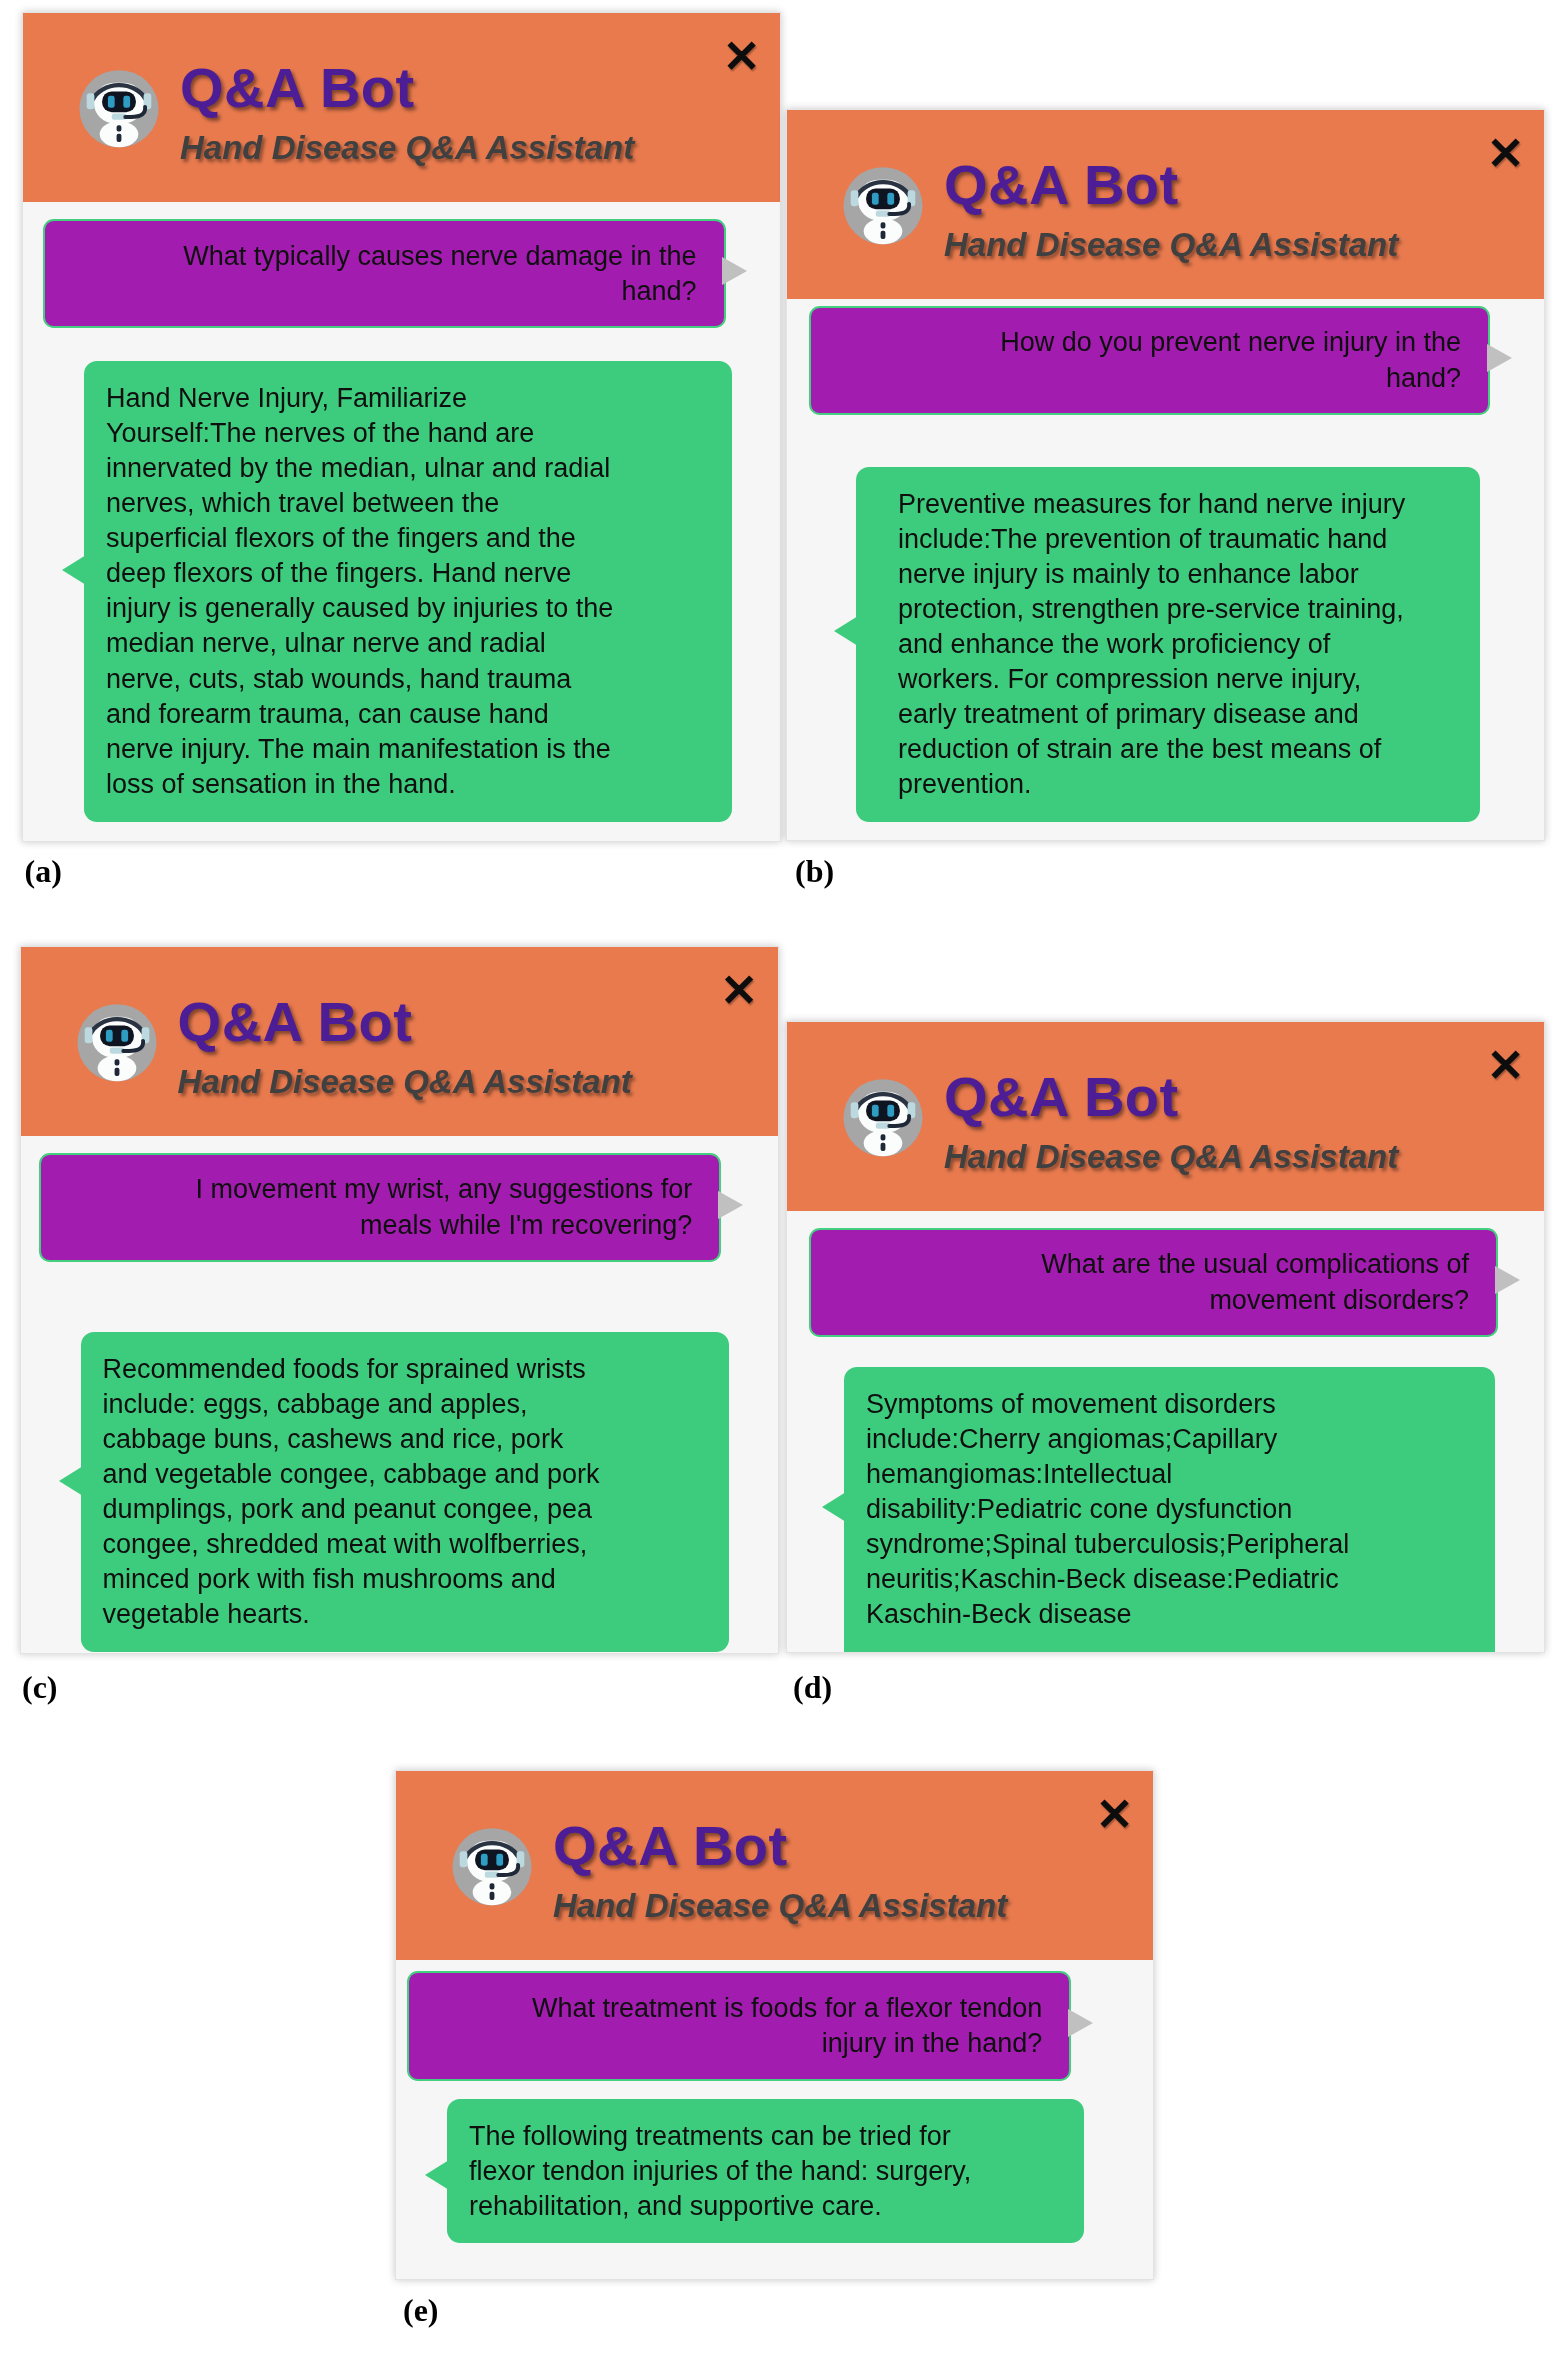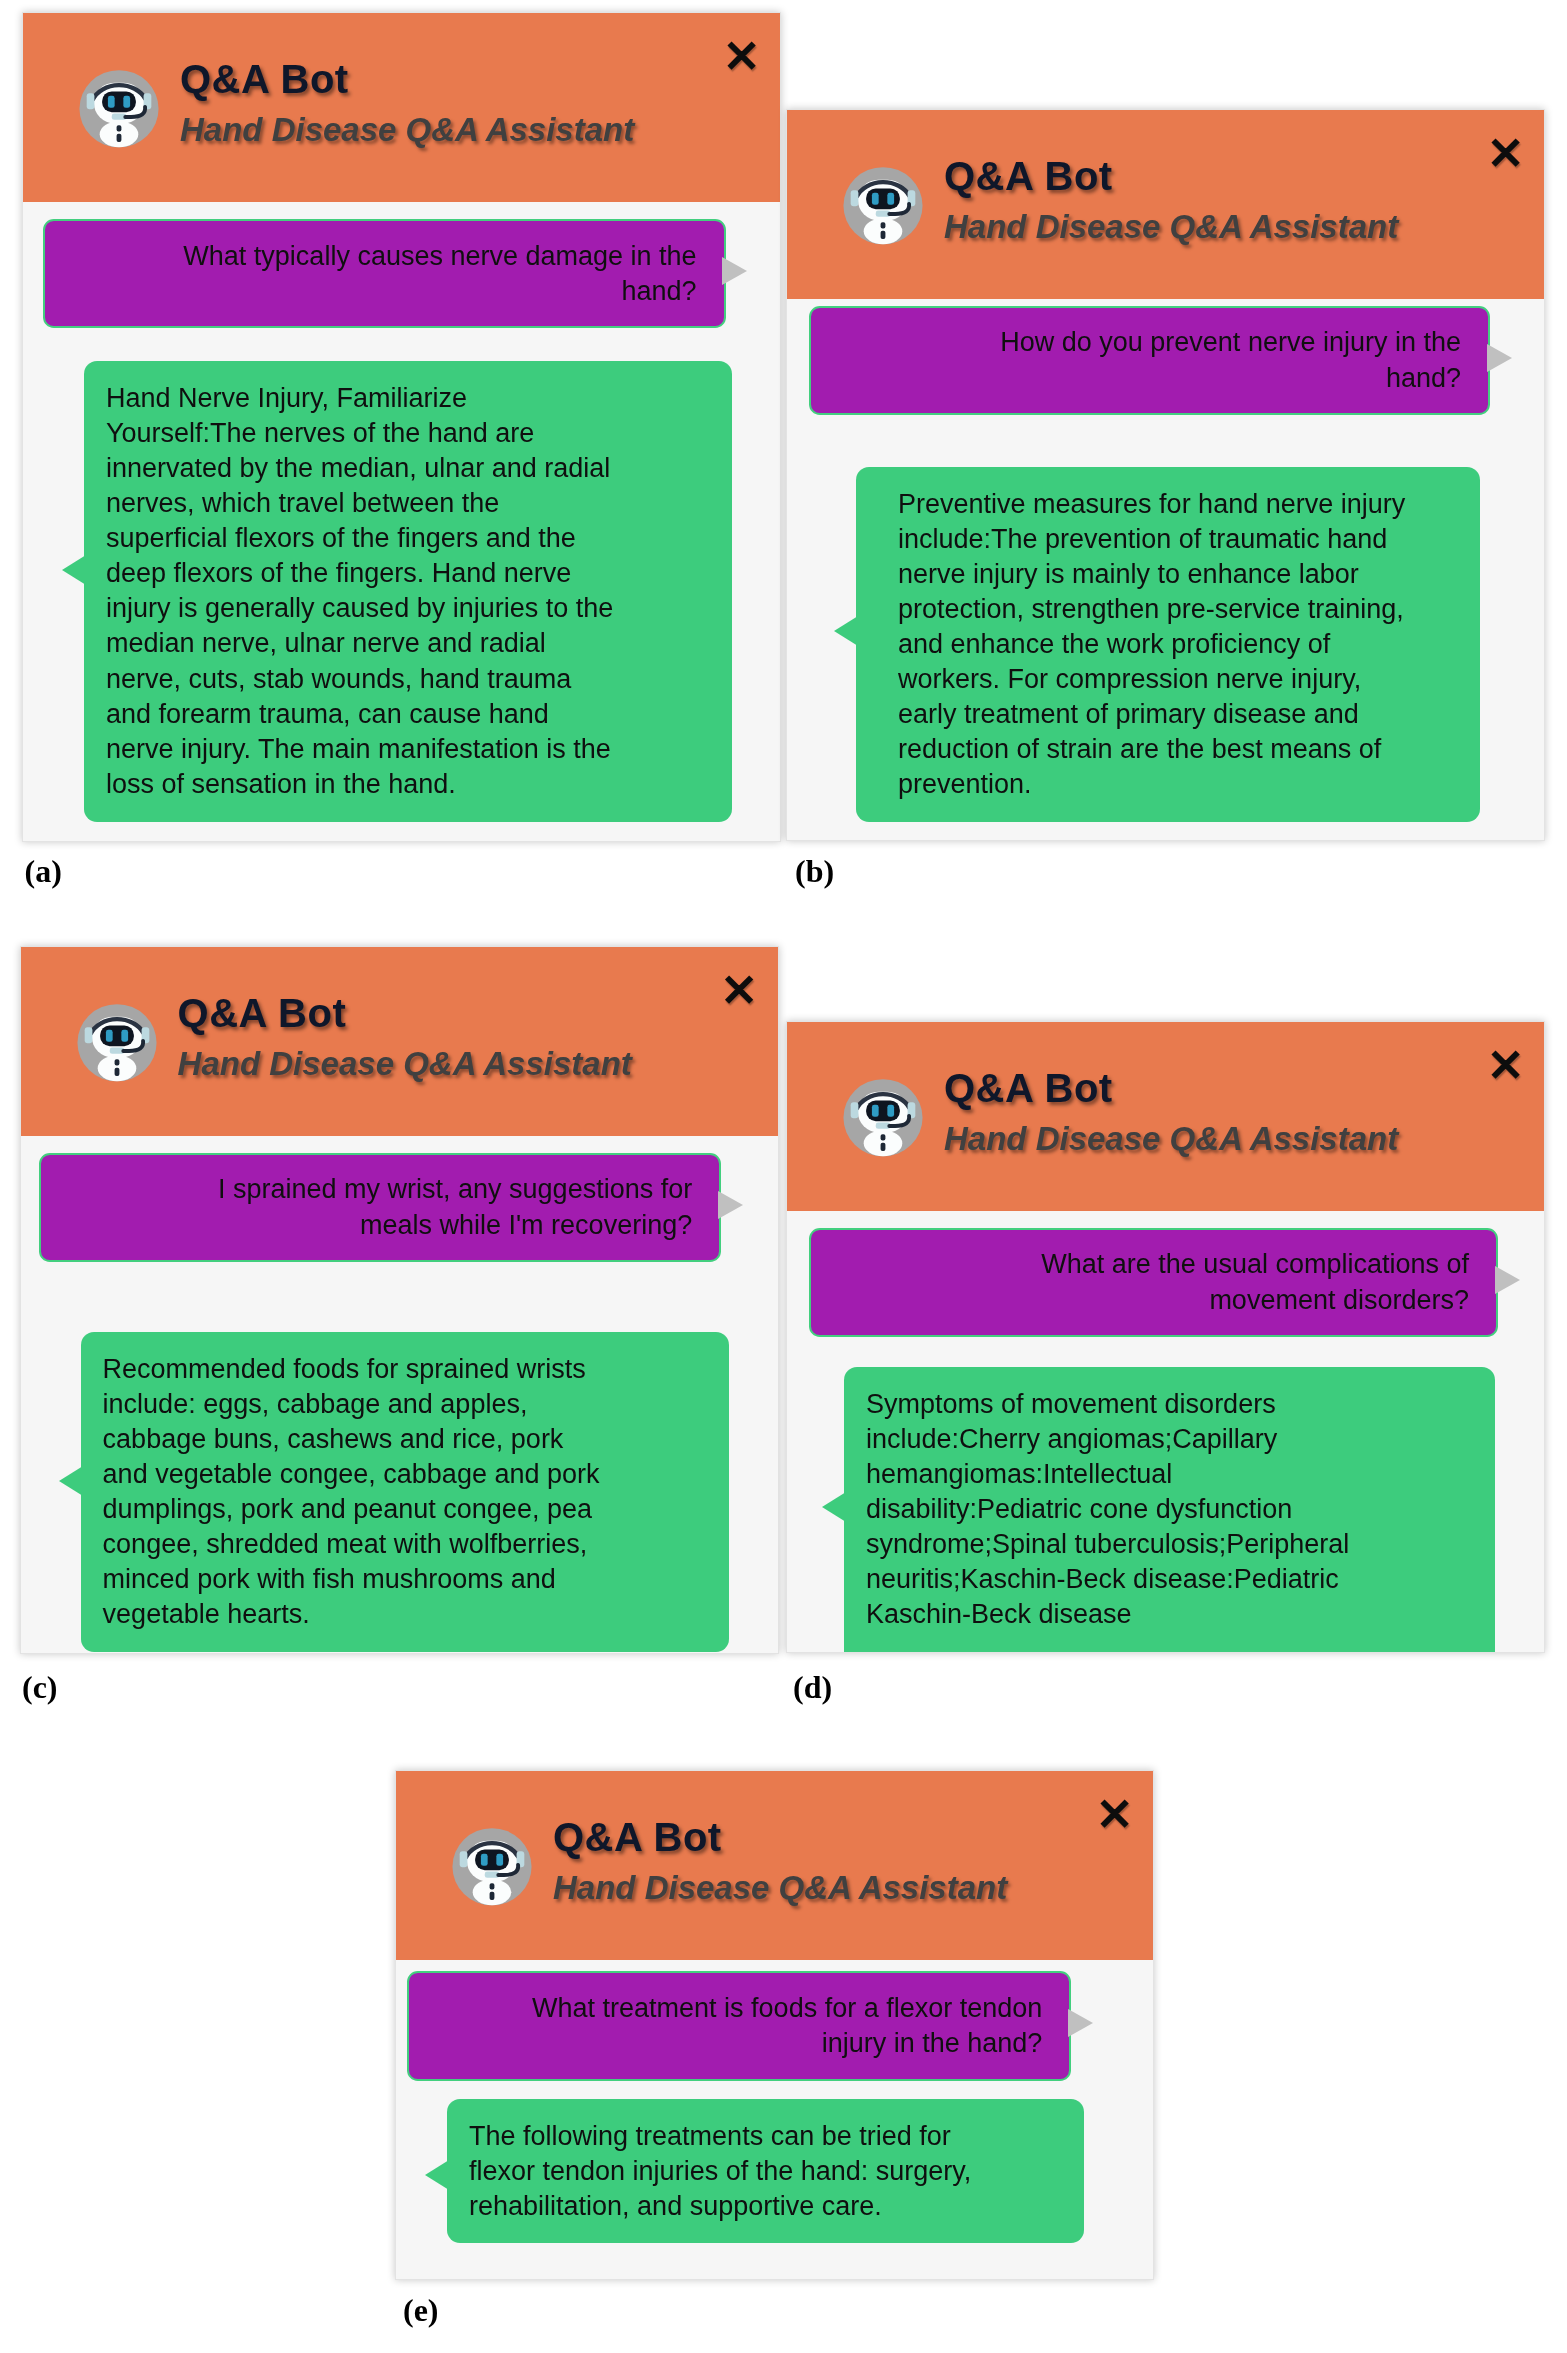--- a/index.html
+++ b/index.html
@@ -11,21 +11,21 @@
          box-shadow:0 0 7.8px rgba(0,0,0,.22);border:0.5px solid #e3e3e3;}
   .panel-a{left:22px;  top:12.2px;   width:757px;height:828px;}
   .panel-b{left:786px;top:109px;  width:757px;height:730px;}
   .panel-c{left:19.6px;  top:946px; width:757px;height:706px;}
   .panel-d{left:786px;top:1021px; width:757px;height:630px;}
   .panel-e{left:395px; top:1770px; width:757px;height:508px;}
 
   .chat-header{position:absolute;top:0;left:0;right:0;height:189px;background:#e87a4e;}
   .avatar{position:absolute;left:55px;top:56px;width:82px;height:80px;display:block;}
   .titles{position:absolute;left:157px;top:43px;}
-  .title{font-size:40px;font-weight:bold;color:#0f172a;letter-spacing:0.5px;line-height:1.15;
+  .title{font-size:56px;font-weight:bold;color:#4c1d95;letter-spacing:0.5px;line-height:1.15;
          text-shadow:2.4px 3.4px 3.9px rgba(0,0,0,.45);}
   .subtitle{margin-top:8.8px;font-size:33px;font-weight:bold;font-style:italic;color:#404040;
             text-shadow:2.4px 2.9px 3.4px rgba(0,0,0,.4);}
   .close{position:absolute;top:20.6px;right:19.6px;font-size:45px;font-weight:900;color:#0d0d0d;
          line-height:1;cursor:pointer;text-shadow:1px 1.5px 1.5px rgba(0,0,0,.3);}
 
   
   .bubble{position:absolute;box-sizing:border-box;}
   .msg{font-size:27px;line-height:1.3;color:#0f0f0f;white-space:pre-line;}
 
@@ -179,21 +179,21 @@
           <rect x="80" y="134" width="10" height="17" rx="4" fill="#1e2836"></rect>
         </svg>
       </span>
       <div class="titles">
         <div class="title">Q&amp;A Bot</div>
         <div class="subtitle">Hand Disease Q&amp;A Assistant</div>
       </div>
       <span class="close">✕</span>
     </header>
     <div class="bubble user">
-      <span class="msg">I sprained my wrist, any suggestions for
+      <span class="msg">I movement my wrist, any suggestions for
 meals while I'm recovering?</span>
     </div>
     <div class="bubble bot">
       <span class="msg">Recommended foods for sprained wrists
 include: eggs, cabbage and apples,
 cabbage buns, cashews and rice, pork
 and vegetable congee, cabbage and pork
 dumplings, pork and peanut congee, pea
 congee, shredded meat with wolfberries,
 minced pork with fish mushrooms and

